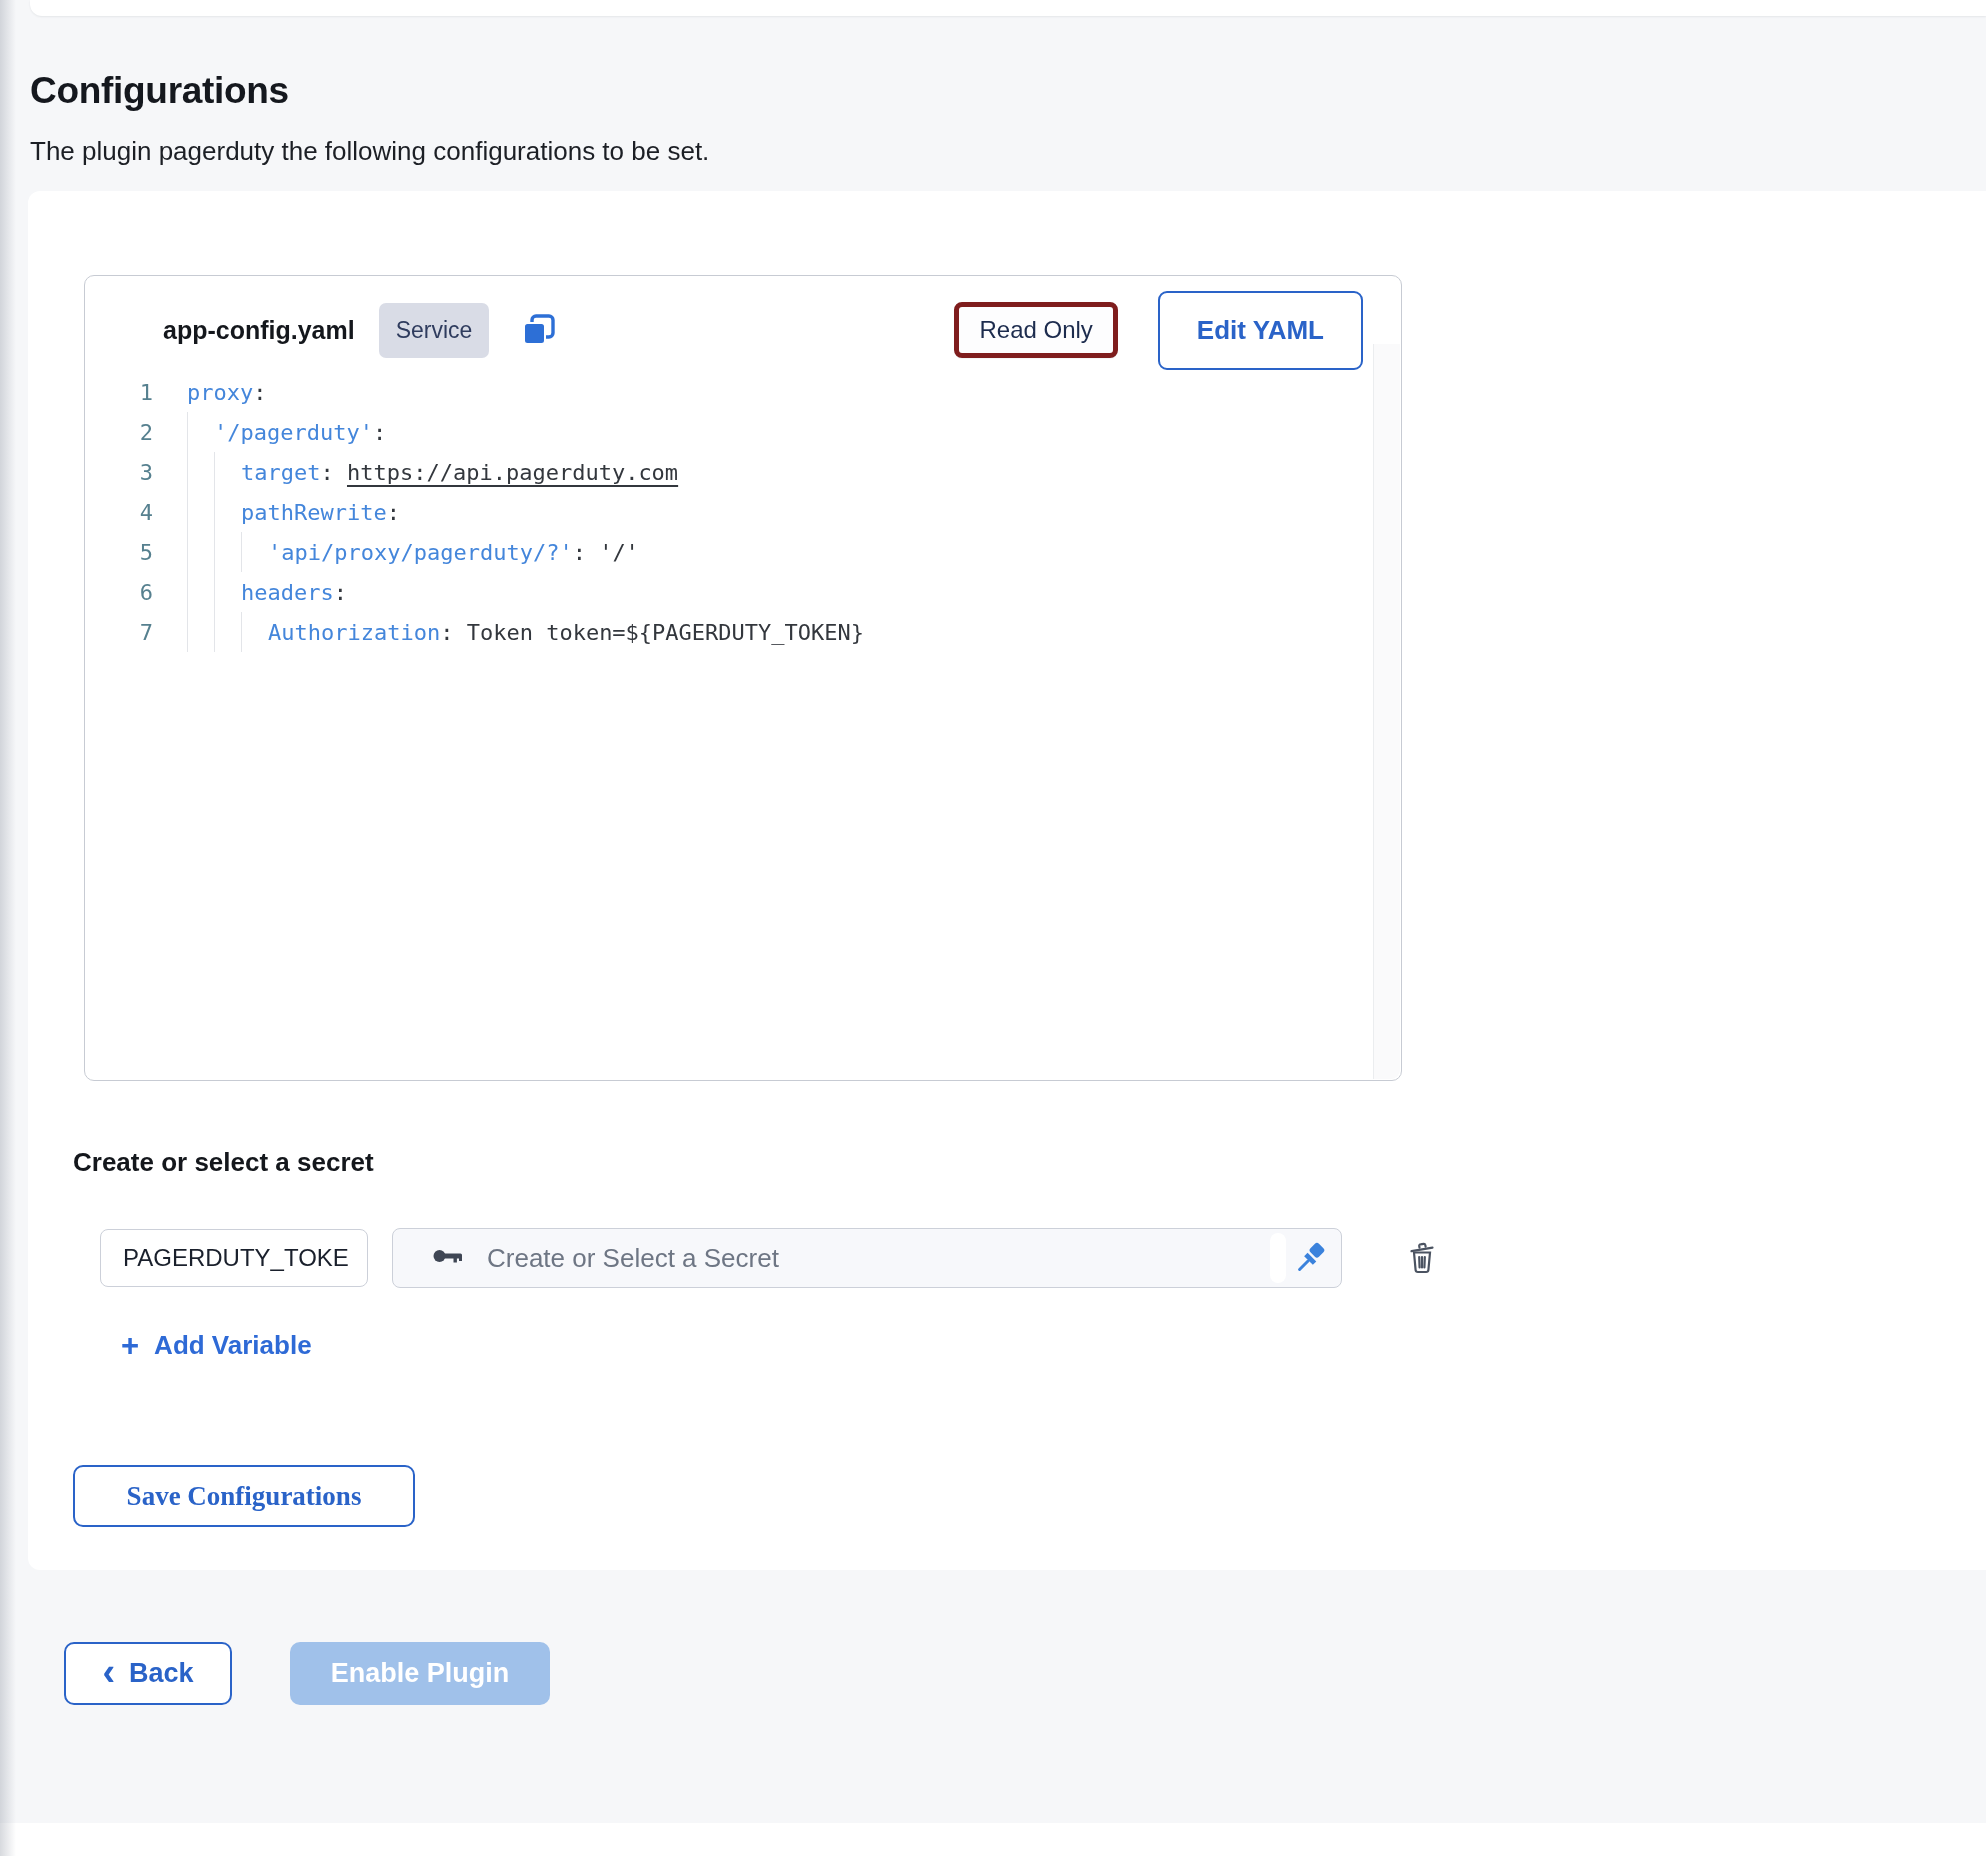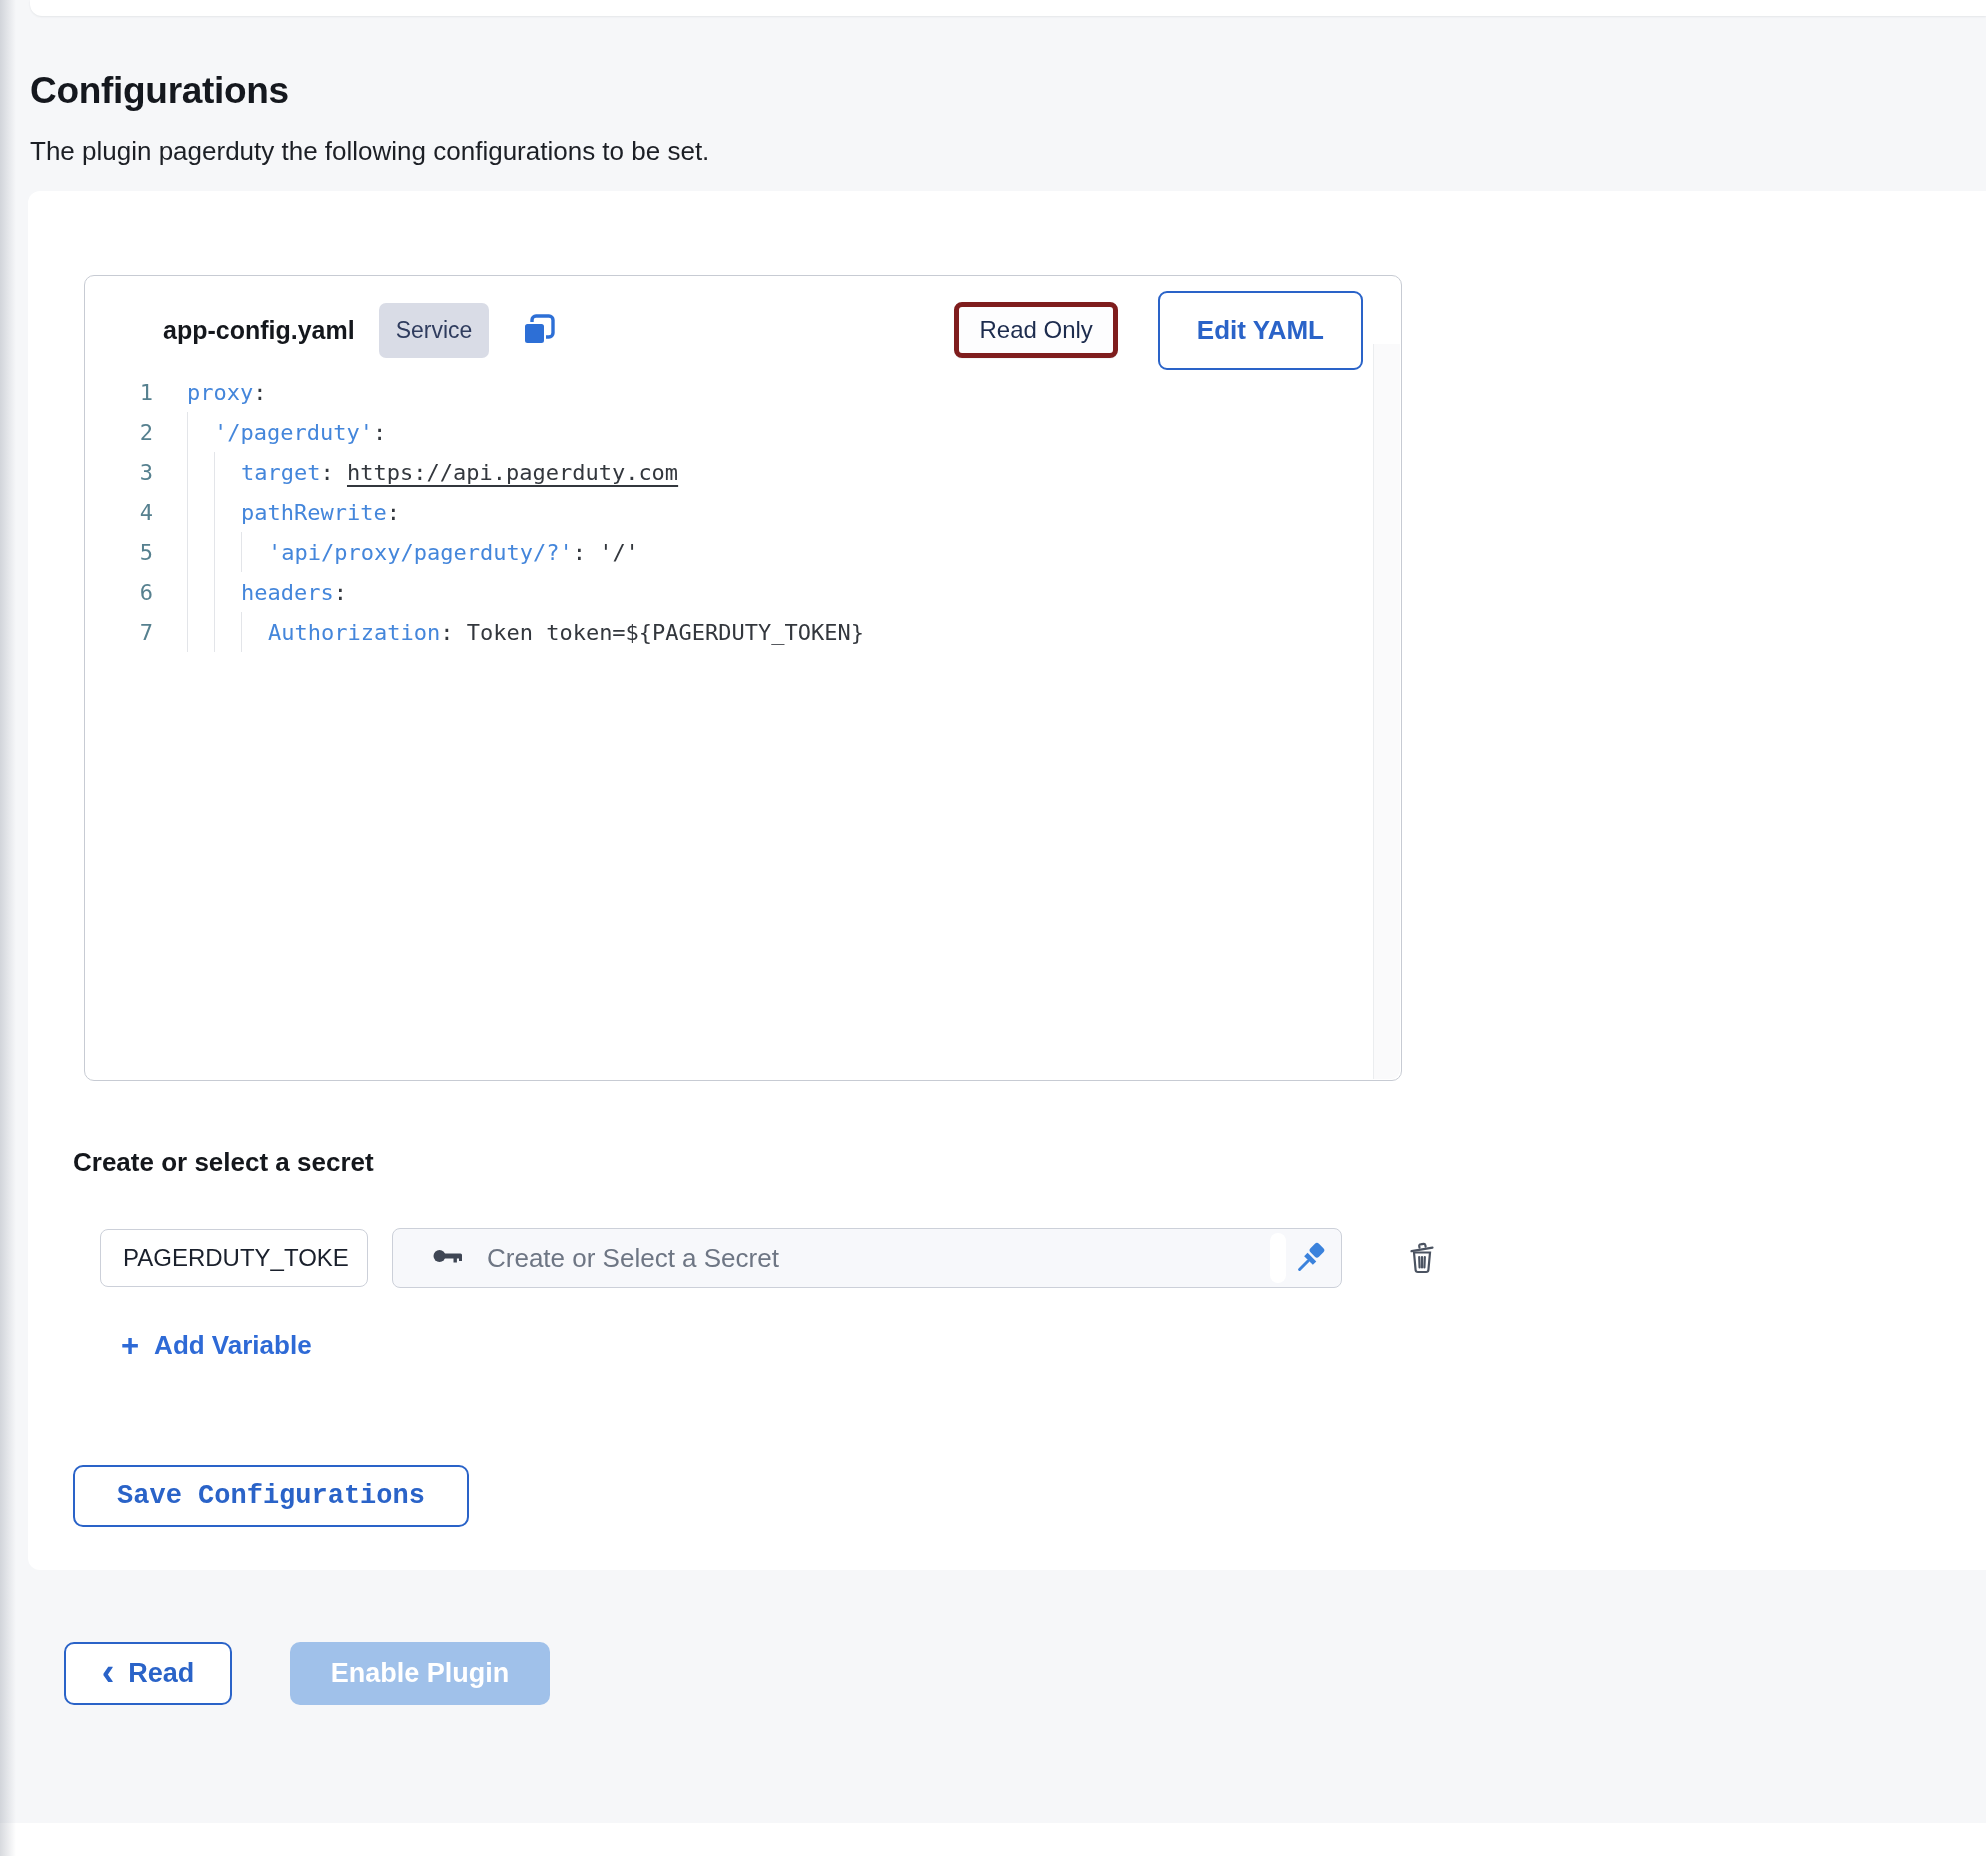--- a/index.html
+++ b/index.html
@@ -147,24 +147,24 @@
     margin:42px 0 0 48px;
     display:inline-flex; align-items:center; gap:15px;
     border:none; background:transparent; cursor:pointer;
     color:#2e6ad6; font-size:26px; font-weight:bold;
     font-family:"Liberation Sans", sans-serif;
   }
   .add-variable .plus { font-size:31px; font-weight:bold; line-height:1; }
 
   .btn-save {
     display:block; margin:104px 0 0 0;
-    width:396px; height:62px;
+    width:342px; height:62px;
     background:#ffffff; border:2px solid #2a63c8; border-radius:10px;
     color:#2a63c8; font-size:27px; font-weight:bold; cursor:pointer;
-    font-family:Liberation Mono, monospace;
+    font-family:Liberation Serif, serif;
   }
 
   
   .footer-row { margin:72px 0 0 64px; display:flex; align-items:center; gap:34px; }
   .btn-back {
     width:168px; height:63px;
     background:#ffffff; border:2px solid #2a63c8; border-radius:10px;
     color:#2a63c8; font-size:27px; font-weight:bold; cursor:pointer;
     display:inline-flex; align-items:center; justify-content:center; gap:14px;
     font-family:"Liberation Sans", sans-serif;
@@ -264,18 +264,18 @@
       <span>Add Variable</span>
     </button>
 
     <button class="btn-save">Save Configurations</button>
   </div>
 </div>
 
 <div class="footer-row">
   <button class="btn-back">
     <span class="chev">‹</span>
-    <span>Read</span>
+    <span>Back</span>
   </button>
   <button class="btn-enable">Enable Plugin</button>
 </div>
 
 <div class="bottom-band"></div>
 
 </body></html>

